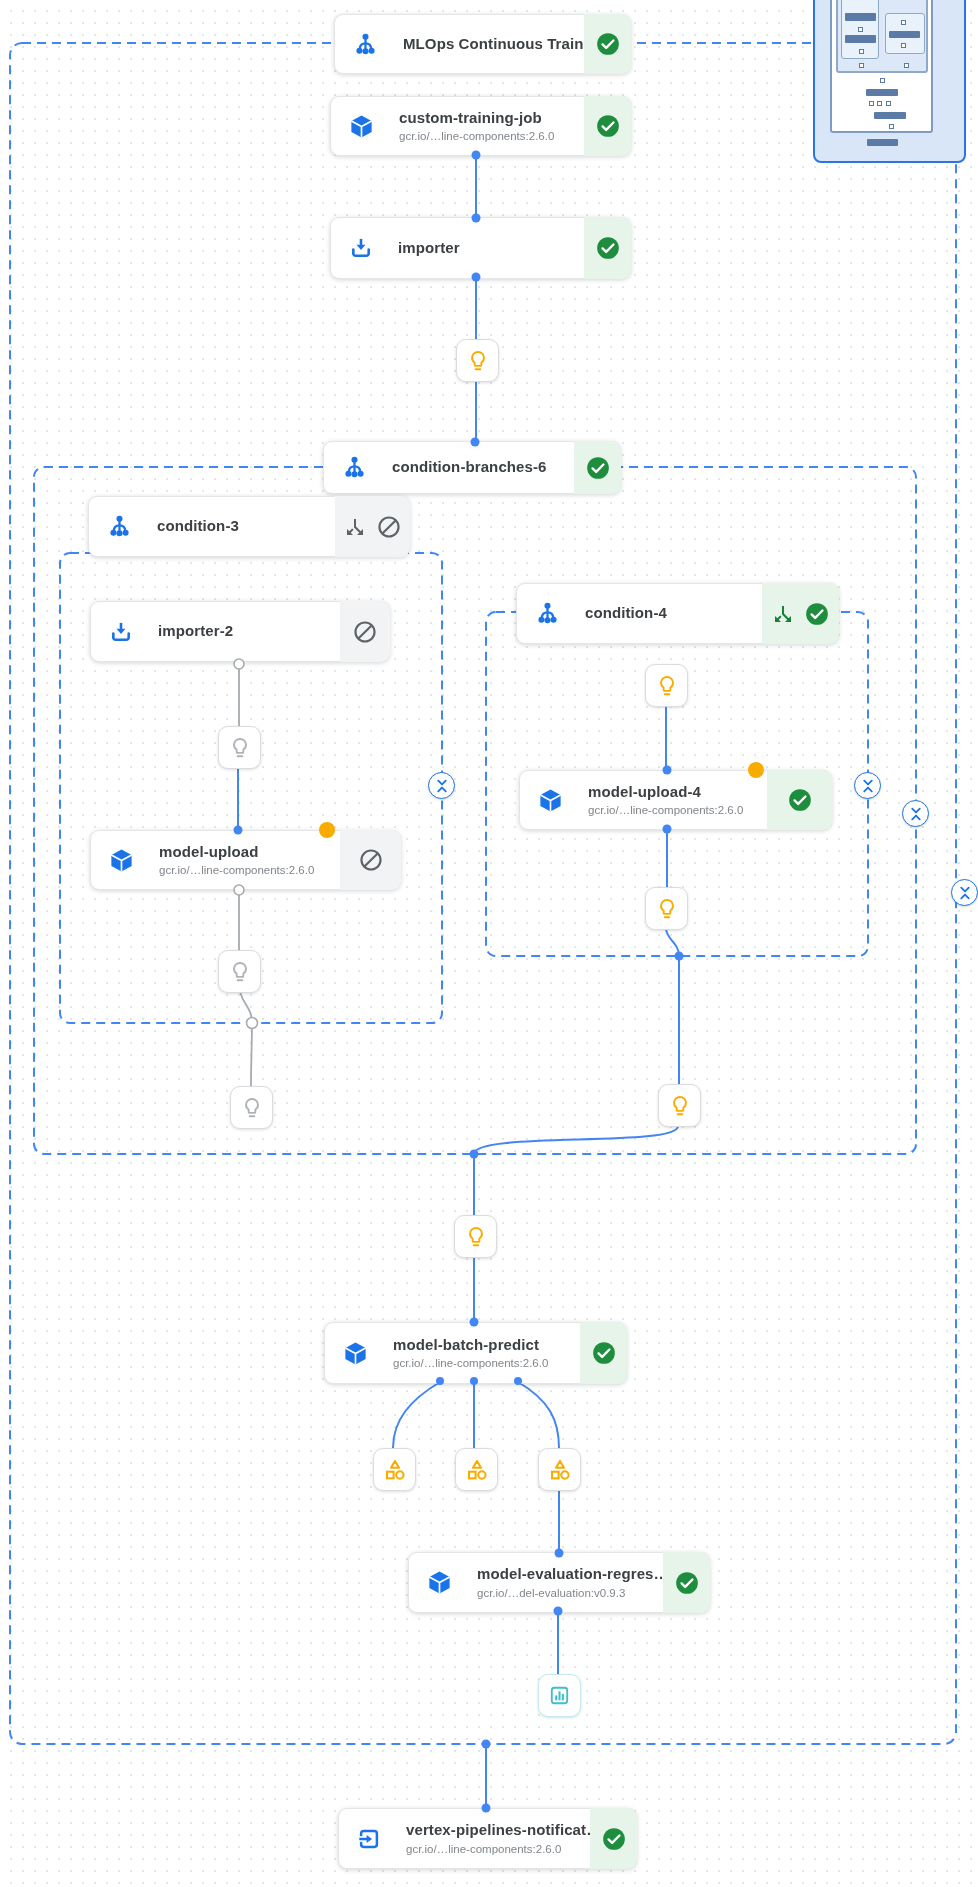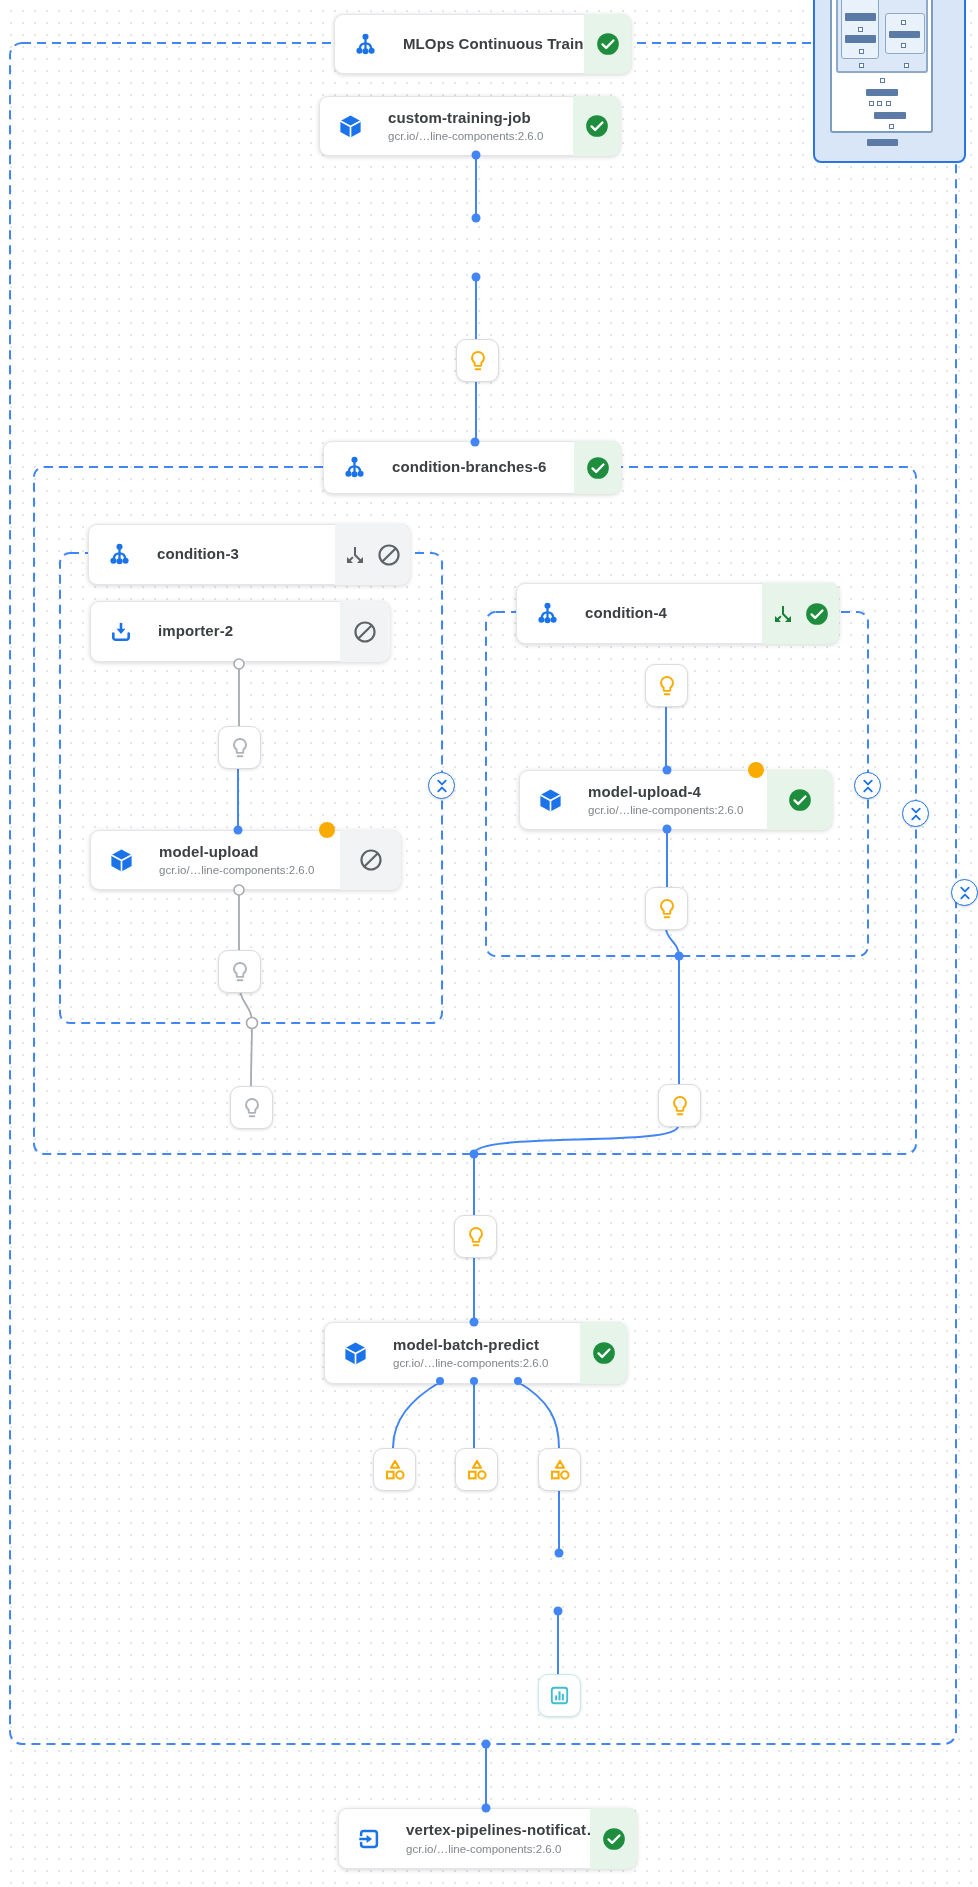--- a/index.html
+++ b/index.html
@@ -169,39 +169,57 @@
         <span class="ntitle">MLOps Continuous Traini…</span>
       </span>
     <span class="nstatus green" style="width:47px">
         <svg viewBox="0 0 24 24" width="26" height="26">
           <circle cx="12" cy="12" r="10" fill="#1e8e3e"></circle>
           <path d="M7 12.4 L10.3 15.6 L17 8.8" stroke="#fff" stroke-width="2.2" fill="none" stroke-linecap="round" stroke-linejoin="round"></path>
         </svg>
       </span>
   </div>
 
-  <div class="node" style="left:319px;top:96px;width:299px;height:58px">
+  <div class="node" style="left:330px;top:96px;width:299px;height:58px">
     <span class="nicon">
         <svg viewBox="0 0 24 24" width="27" height="27">
           <path d="M12 2.2 L21 7.1 V16.9 L12 21.8 L3 16.9 V7.1 Z" fill="#1a73e8"></path>
           <path d="M12 21.8 V12 M3 7.1 L12 12 L21 7.1" stroke="#fff" stroke-width="1.5" fill="none"></path>
         </svg>
       </span>
     <span class="ntext">
       <span class="ntitle">custom-training-job</span>
       <span class="nsub">gcr.io/…line-components:2.6.0</span>
     </span>
     <span class="nstatus green" style="width:47px">
         <svg viewBox="0 0 24 24" width="26" height="26">
           <circle cx="12" cy="12" r="10" fill="#1e8e3e"></circle>
           <path d="M7 12.4 L10.3 15.6 L17 8.8" stroke="#fff" stroke-width="2.2" fill="none" stroke-linecap="round" stroke-linejoin="round"></path>
         </svg>
       </span>
   </div>
 
+  <div class="node" style="left:330px;top:217px;width:299px;height:60px">
+    <span class="nicon">
+        <svg viewBox="0 0 24 24" width="26" height="26">
+          <path d="M12 3.6 v7" stroke="#1a73e8" stroke-width="2.4"></path>
+          <path d="M7.9 9 L12 13.8 L16.1 9 Z" fill="#1a73e8"></path>
+          <path d="M4.9 13.4 v3.6 a2.2 2.2 0 0 0 2.2 2.2 h9.8 a2.2 2.2 0 0 0 2.2 -2.2 v-3.6" stroke="#1a73e8" stroke-width="2.4" fill="none" stroke-linecap="round"></path>
+        </svg>
+      </span>
+    <span class="ntext">
+        <span class="ntitle">importer</span>
+      </span>
+    <span class="nstatus green" style="width:47px">
+        <svg viewBox="0 0 24 24" width="26" height="26">
+          <circle cx="12" cy="12" r="10" fill="#1e8e3e"></circle>
+          <path d="M7 12.4 L10.3 15.6 L17 8.8" stroke="#fff" stroke-width="2.2" fill="none" stroke-linecap="round" stroke-linejoin="round"></path>
+        </svg>
+      </span>
+  </div>
 
   <div class="node" style="left:323px;top:441px;width:296px;height:51px">
     <span class="nicon">
         <svg viewBox="0 0 24 24" width="27" height="27">
           <g stroke="#1a73e8" stroke-width="2" fill="none">
             <path d="M12 6.5 V11"></path>
             <path d="M12 11 C8.5 11 7.1 13.4 6.8 15.8"></path>
             <path d="M12 11 C15.5 11 16.9 13.4 17.2 15.8"></path>
             <path d="M12 11 V16"></path>
           </g>
@@ -215,21 +233,21 @@
         <span class="ntitle">condition-branches-6</span>
       </span>
     <span class="nstatus green" style="width:47px">
         <svg viewBox="0 0 24 24" width="26" height="26">
           <circle cx="12" cy="12" r="10" fill="#1e8e3e"></circle>
           <path d="M7 12.4 L10.3 15.6 L17 8.8" stroke="#fff" stroke-width="2.2" fill="none" stroke-linecap="round" stroke-linejoin="round"></path>
         </svg>
       </span>
   </div>
 
-  <div class="node" style="left:88px;top:524px;width:320px;height:59px">
+  <div class="node" style="left:88px;top:496px;width:320px;height:59px">
     <span class="nicon">
         <svg viewBox="0 0 24 24" width="27" height="27">
           <g stroke="#1a73e8" stroke-width="2" fill="none">
             <path d="M12 6.5 V11"></path>
             <path d="M12 11 C8.5 11 7.1 13.4 6.8 15.8"></path>
             <path d="M12 11 C15.5 11 16.9 13.4 17.2 15.8"></path>
             <path d="M12 11 V16"></path>
           </g>
           <circle cx="12" cy="5.2" r="2.7" fill="#1a73e8"></circle>
           <circle cx="6.6" cy="17.6" r="2.7" fill="#1a73e8"></circle>
@@ -353,20 +371,38 @@
       <span class="nsub">gcr.io/…line-components:2.6.0</span>
     </span>
     <span class="nstatus green" style="width:47px">
         <svg viewBox="0 0 24 24" width="26" height="26">
           <circle cx="12" cy="12" r="10" fill="#1e8e3e"></circle>
           <path d="M7 12.4 L10.3 15.6 L17 8.8" stroke="#fff" stroke-width="2.2" fill="none" stroke-linecap="round" stroke-linejoin="round"></path>
         </svg>
       </span>
   </div>
 
+  <div class="node" style="left:408px;top:1552px;width:300px;height:59px">
+    <span class="nicon">
+        <svg viewBox="0 0 24 24" width="27" height="27">
+          <path d="M12 2.2 L21 7.1 V16.9 L12 21.8 L3 16.9 V7.1 Z" fill="#1a73e8"></path>
+          <path d="M12 21.8 V12 M3 7.1 L12 12 L21 7.1" stroke="#fff" stroke-width="1.5" fill="none"></path>
+        </svg>
+      </span>
+    <span class="ntext">
+      <span class="ntitle">model-evaluation-regres…</span>
+      <span class="nsub">gcr.io/…del-evaluation:v0.9.3</span>
+    </span>
+    <span class="nstatus green" style="width:47px">
+        <svg viewBox="0 0 24 24" width="26" height="26">
+          <circle cx="12" cy="12" r="10" fill="#1e8e3e"></circle>
+          <path d="M7 12.4 L10.3 15.6 L17 8.8" stroke="#fff" stroke-width="2.2" fill="none" stroke-linecap="round" stroke-linejoin="round"></path>
+        </svg>
+      </span>
+  </div>
 
   <div class="node" style="left:338px;top:1808px;width:297px;height:59px">
     <span class="nicon">
         <svg viewBox="0 0 24 24" width="26" height="26">
           <rect x="4.7" y="4.7" width="14.6" height="14.6" rx="2.4" fill="none" stroke="#1a73e8" stroke-width="2.3"></rect>
           <rect x="2.2" y="9.4" width="5.4" height="5.2" fill="#fff"></rect>
           <path d="M3 12 h8.3" stroke="#1a73e8" stroke-width="2.3"></path>
           <path d="M9.8 8.2 L14.8 12 L9.8 15.8 Z" fill="#1a73e8"></path>
         </svg>
       </span>

